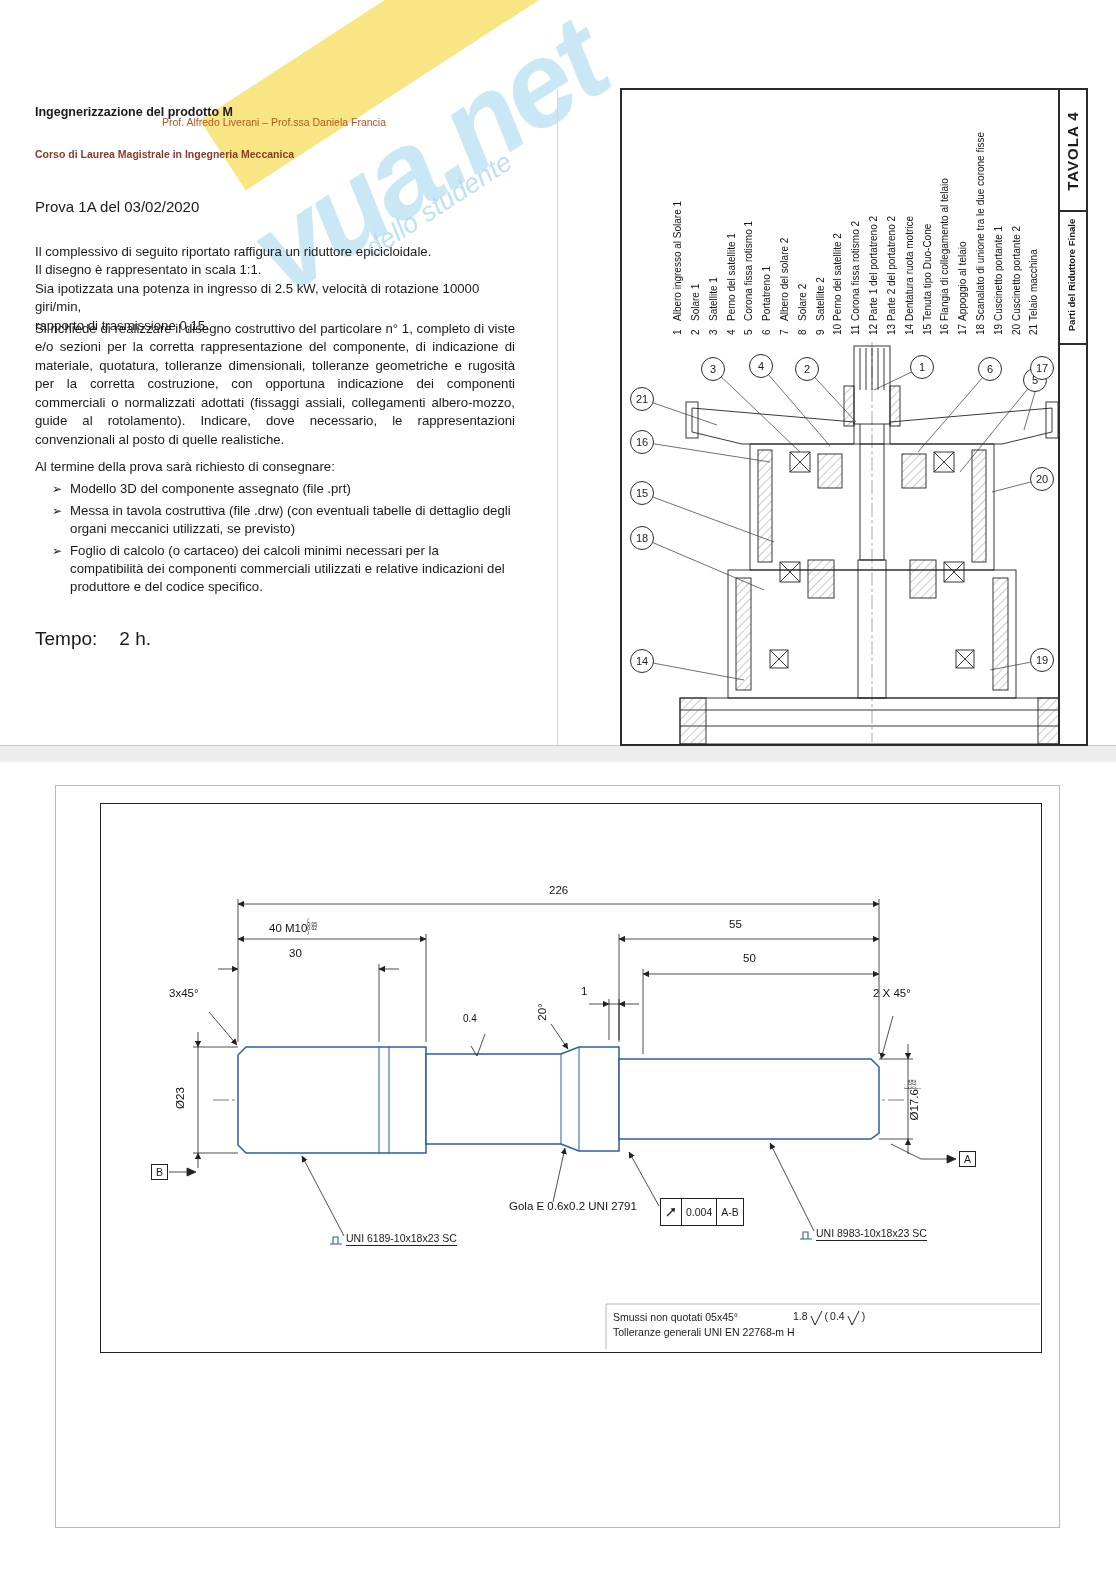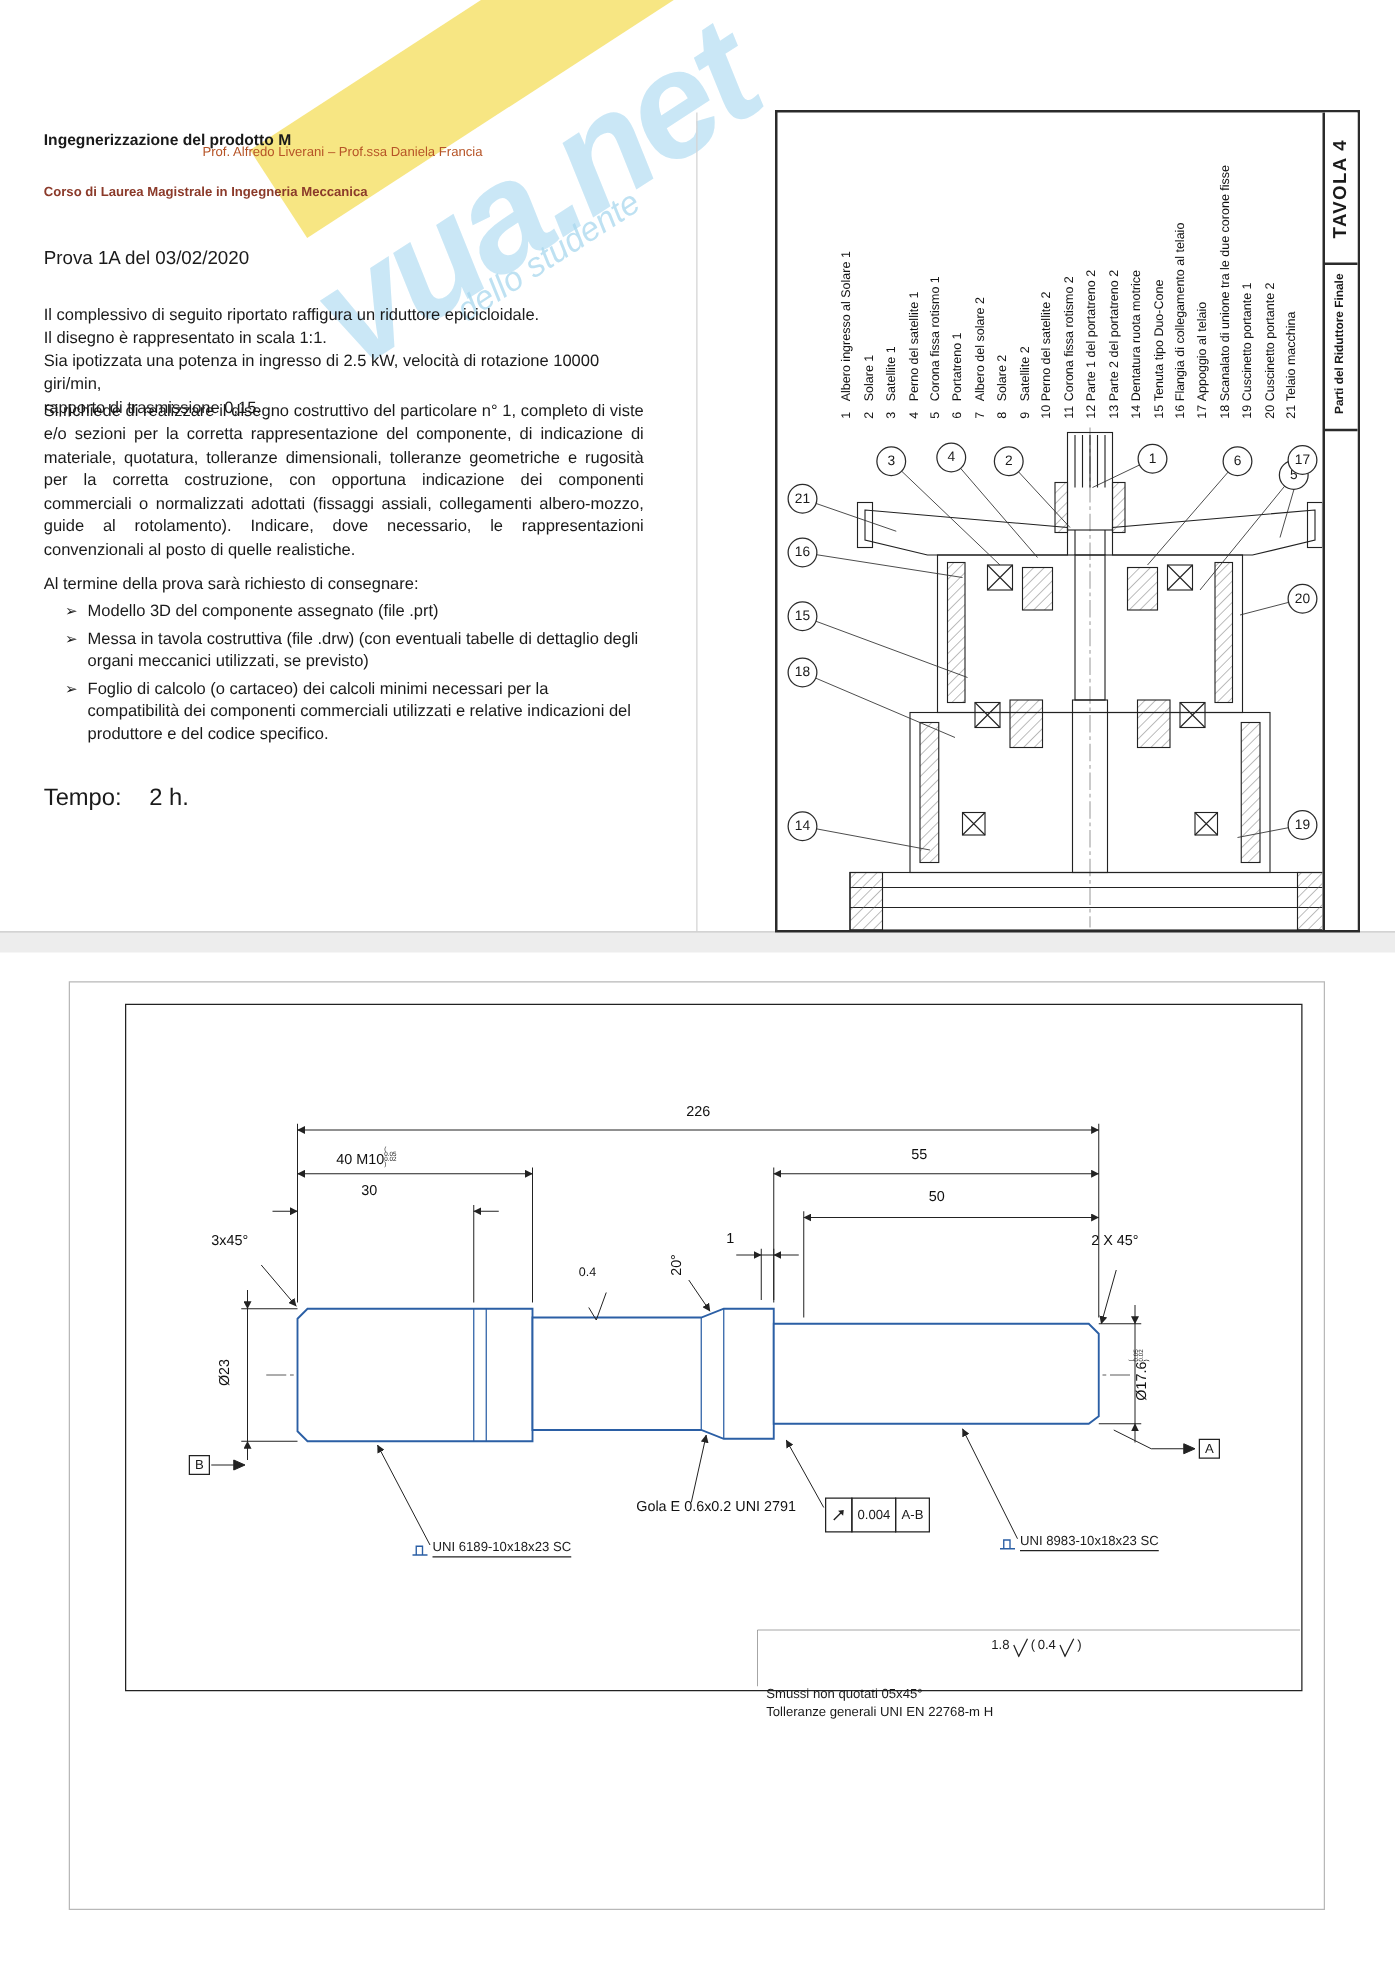--- a/index.html
+++ b/index.html
@@ -62,21 +62,21 @@
   .tolstack{display:inline-block;vertical-align:-2px;font-size:5px;line-height:4px;}
   .tolstack span{display:block;}
   .rot90{transform:rotate(-90deg);transform-origin:center center;}
   .datum-box{position:absolute;width:17px;height:16px;border:1.2px solid #222;box-sizing:border-box;
     display:flex;align-items:center;justify-content:center;font-size:10.5px;background:#fff;}
   .fcf{position:absolute;display:flex;font-size:10.5px;background:#fff;}
   .fcf .cell{border:1px solid #222;height:28px;box-sizing:border-box;display:flex;
     align-items:center;justify-content:center;padding:0 4px;margin-left:-1px;}
   .uni-label{position:absolute;font-size:10.5px;white-space:nowrap;display:flex;align-items:flex-end;gap:3px;}
   .uni-label .txt{border-bottom:1px solid #222;padding-bottom:1px;}
-  .notes{position:absolute;font-size:10.5px;line-height:1.45;margin-top:38px;}
+  .notes{position:absolute;font-size:10.5px;line-height:1.45;}
   .rough-general{position:absolute;font-size:10.5px;display:flex;align-items:flex-start;gap:2px;}
 
   .sep-band{left:0;top:745px;width:1116px;height:16px;background:#ededed;border-top:1px solid #c9c9c9;}
 </style>
 </head>
 <body>
 
 <div class="wm-ribbon"></div>
 <div class="wm-brand">vua.net</div>
 <div class="wm-tag">dello studente</div>

